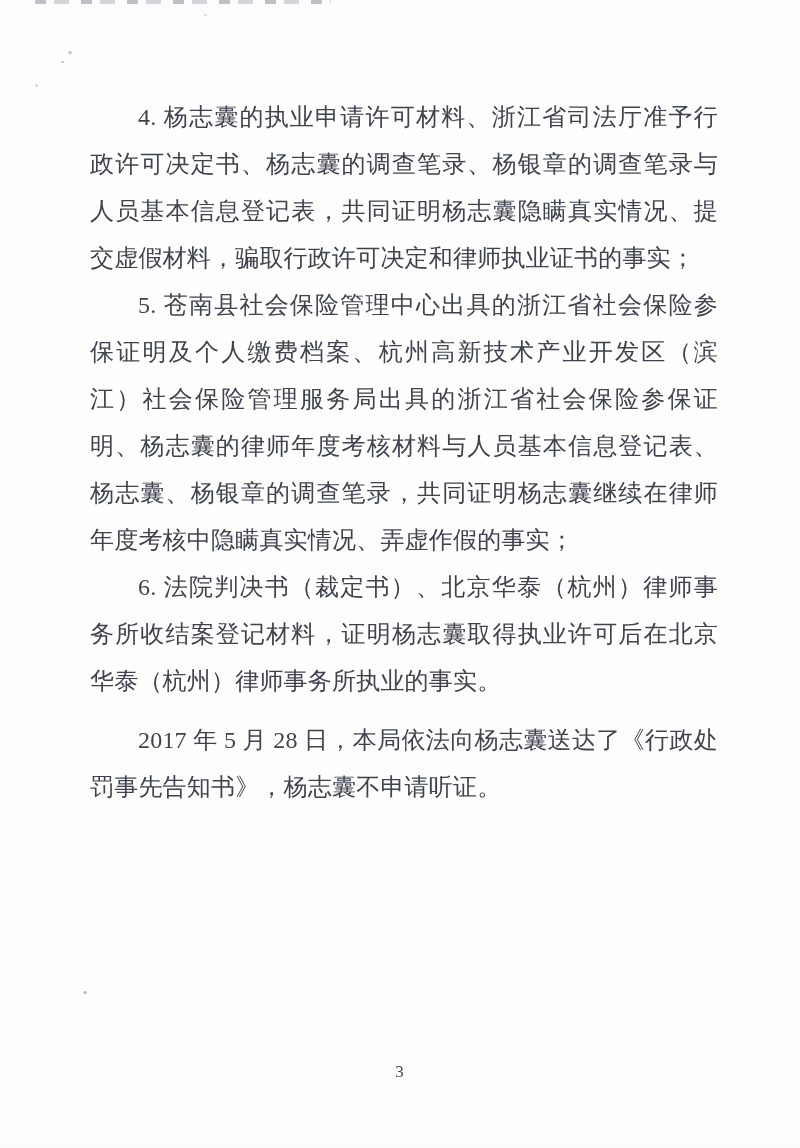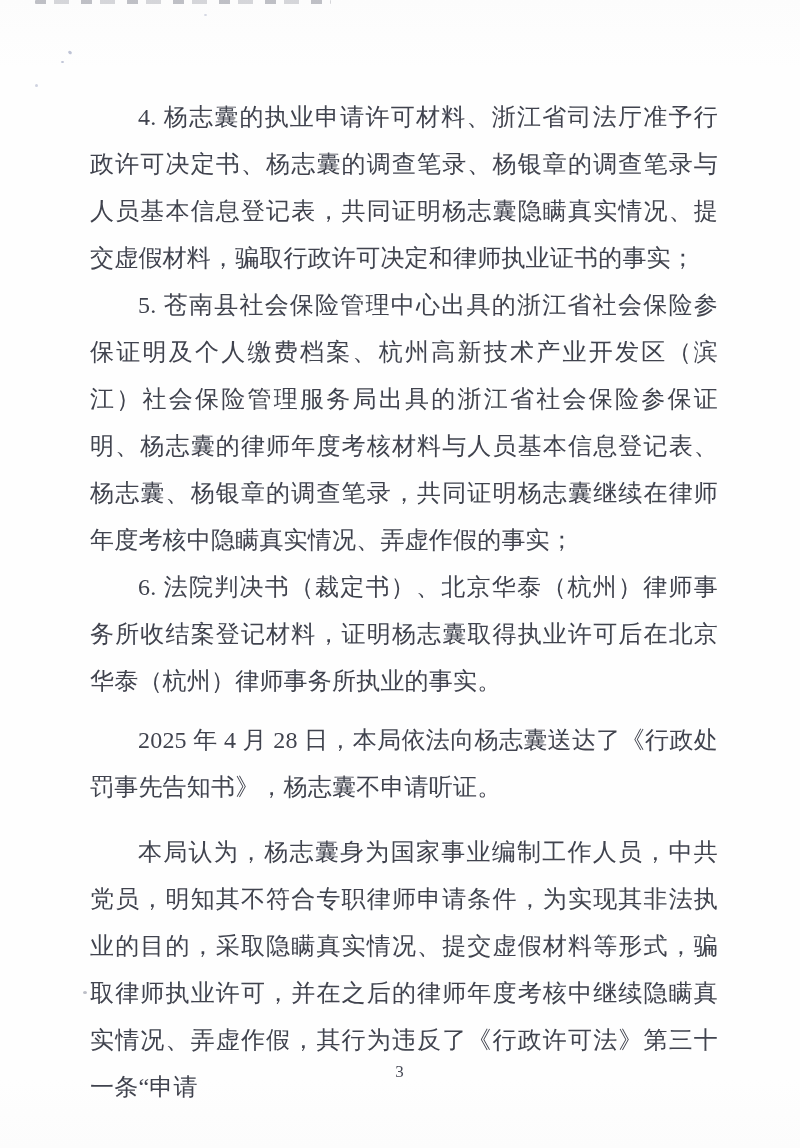--- a/index.html
+++ b/index.html
@@ -93,19 +93,18 @@
   <span class="speck s1"></span>
   <span class="speck s2"></span>
   <span class="speck s3"></span>
   <span class="speck s4"></span>
   <span class="speck s5"></span>
 
   <main class="body-text">
     <p>4. 杨志囊的执业申请许可材料、浙江省司法厅准予行政许可决定书、杨志囊的调查笔录、杨银章的调查笔录与人员基本信息登记表，共同证明杨志囊隐瞒真实情况、提交虚假材料，骗取行政许可决定和律师执业证书的事实；</p>
     <p>5. 苍南县社会保险管理中心出具的浙江省社会保险参保证明及个人缴费档案、杭州高新技术产业开发区（滨江）社会保险管理服务局出具的浙江省社会保险参保证明、杨志囊的律师年度考核材料与人员基本信息登记表、杨志囊、杨银章的调查笔录，共同证明杨志囊继续在律师年度考核中隐瞒真实情况、弄虚作假的事实；</p>
     <p>6. 法院判决书（裁定书）、北京华泰（杭州）律师事务所收结案登记材料，证明杨志囊取得执业许可后在北京华泰（杭州）律师事务所执业的事实。</p>
-    <p class="space-before-sm">2025 年 4 月 28 日，本局依法向杨志囊送达了《行政处罚事先告知书》，杨志囊不申请听证。</p>
-    <p class="space-before-md">本局认为，杨志囊身为国家事业编制工作人员，中共党员，明知其不符合专职律师申请条件，为实现其非法执业的目的，采取隐瞒真实情况、提交虚假材料等形式，骗取律师执业许可，并在之后的律师年度考核中继续隐瞒真实情况、弄虚作假，其行为违反了《行政许可法》第三十一条“申请</p>
+    <p class="space-before-sm">2017 年 5 月 28 日，本局依法向杨志囊送达了《行政处罚事先告知书》，杨志囊不申请听证。</p>
   </main>
 
   <div class="page-number">3</div>
 
 </div>
 
 </body></html>

